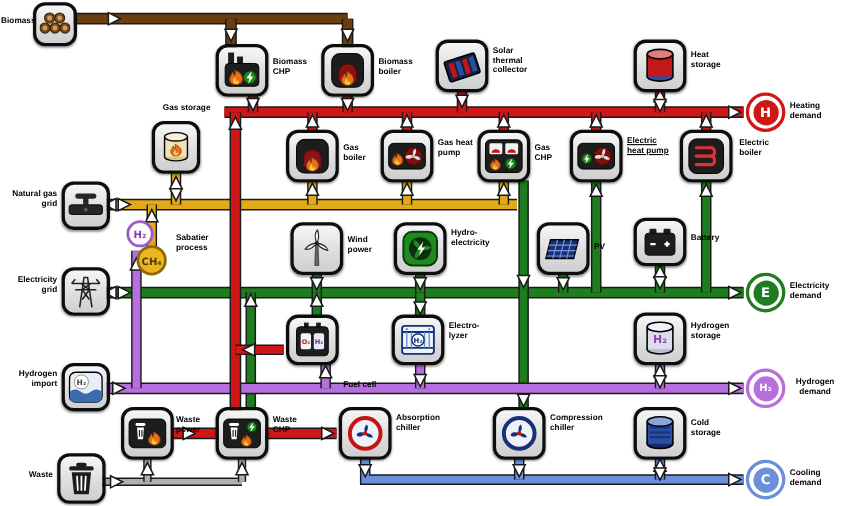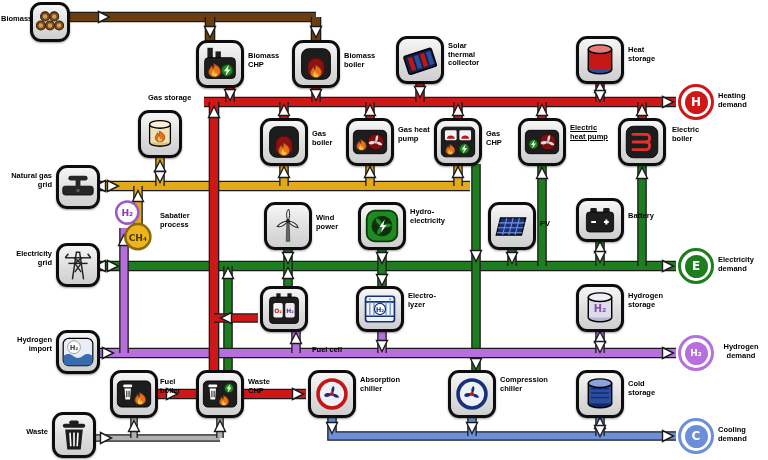--- a/index.html
+++ b/index.html
@@ -498,21 +498,21 @@
           <rect x="8" y="9.5" width="10" height="3" rx="1.5" fill="#fff"></rect>
           <path d="M9.5 14h7l-.9 12h-5.2z" fill="#fff"></path>
           <path d="M12 16.5v7M14.5 16.5v7" stroke="#1d1d1d" stroke-width="1.2"></path>
           <g transform="translate(27 26) scale(0.95)">
             <path d="M0 6c-4 0-6.2-2.2-6.2-5.2 0-3.4 2.7-4 2.7-6.6 1.2.6 1.9 1.9 1.8 3.3 1.2-1.2 1.4-3.2.7-5.3 3.3 1.2 7.2 4 7.2 8.2C6.2 3.6 4 6 0 6z" fill="#e8701a" stroke="#87400a" stroke-width="1"></path>
             <path d="M0 5.6c-1.9 0-3-1.1-3-2.7 0-1.9 1.5-2.4 1.6-3.9 1.4.7 1.8 2.4 1.3 3.9.7-.1 1.4-.7 1.6-1.5.7.7 1.1 1.5 1.1 2.3 0 1-.9 1.9-2.6 1.9z" fill="#f8c83c"></path>
           </g>
         </svg>
       </span>
     </div>
-    <div class="nlabel" style="left: 160px; top: 378px; width: 32px;">Fuel boiler</div>
+    <div class="nlabel" style="left: 160px; top: 378px; width: 32px;">Waste power</div>
     <div class="node" style="left: 196px; top: 370px; width: 48px; height: 48px;">
       <span class="ic">
         <svg xmlns="http://www.w3.org/2000/svg" viewBox="0 0 40 40">
           <rect x="1.5" y="5.5" width="37" height="29" rx="5" fill="#1d1d1d" stroke="#000"></rect>
           <rect x="7" y="9.5" width="10" height="3" rx="1.5" fill="#fff"></rect>
           <path d="M8.5 14h7l-.9 12h-5.2z" fill="#fff"></path>
           <path d="M11 16.5v7M13.5 16.5v7" stroke="#1d1d1d" stroke-width="1.2"></path>
           <g transform="translate(24.5 28) scale(0.8)">
             <path d="M0 6c-4 0-6.2-2.2-6.2-5.2 0-3.4 2.7-4 2.7-6.6 1.2.6 1.9 1.9 1.8 3.3 1.2-1.2 1.4-3.2.7-5.3 3.3 1.2 7.2 4 7.2 8.2C6.2 3.6 4 6 0 6z" fill="#e8701a" stroke="#87400a" stroke-width="1"></path>
             <path d="M0 5.6c-1.9 0-3-1.1-3-2.7 0-1.9 1.5-2.4 1.6-3.9 1.4.7 1.8 2.4 1.3 3.9.7-.1 1.4-.7 1.6-1.5.7.7 1.1 1.5 1.1 2.3 0 1-.9 1.9-2.6 1.9z" fill="#f8c83c"></path>

